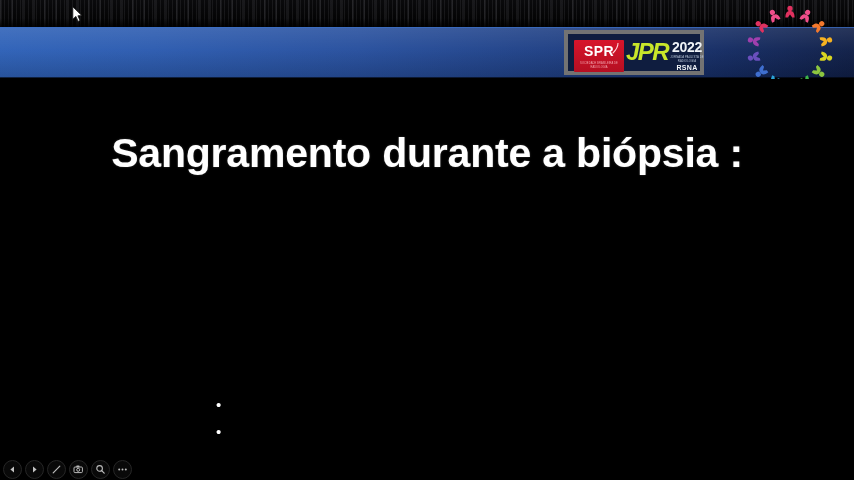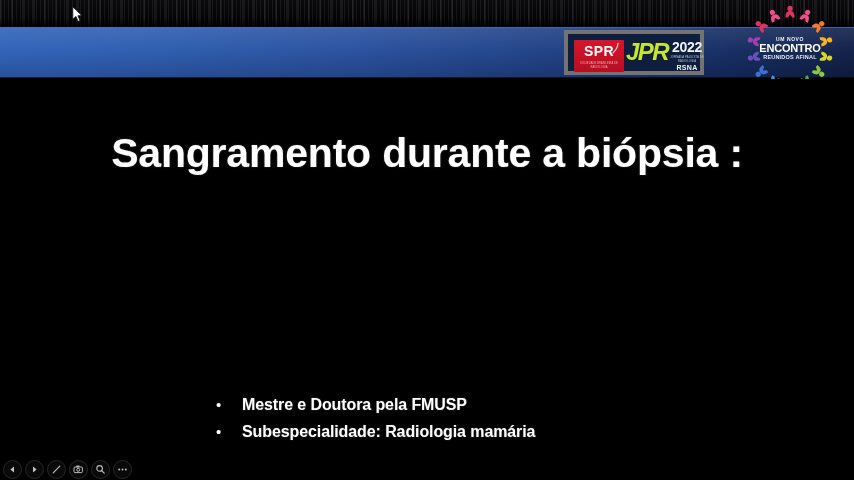--- a/index.html
+++ b/index.html
@@ -163,42 +163,35 @@
           <g transform="translate(23.85,24.55) rotate(308.6)">
             <circle cx="0" cy="-4.6" r="2.6" fill="#e0315f"></circle>
             <path d="M-4.6 4.6 C-4.6 -0.6 -2.6 -1.9 0 -1.9 C2.6 -1.9 4.6 -0.6 4.6 4.6 L2.2 4.6 L0 1.4 L-2.2 4.6 Z" fill="#e0315f"></path>
           </g>
           <g transform="translate(36.38,14.57) rotate(334.3)">
             <circle cx="0" cy="-4.6" r="2.6" fill="#ef4e8a"></circle>
             <path d="M-4.6 4.6 C-4.6 -0.6 -2.6 -1.9 0 -1.9 C2.6 -1.9 4.6 -0.6 4.6 4.6 L2.2 4.6 L0 1.4 L-2.2 4.6 Z" fill="#ef4e8a"></path>
           </g>
         </g>
     </svg>
-    <div class="ring-txt">
-      <div class="l1">UM NOVO</div>
-      <div class="l2">ENCONTRO</div>
-      <div class="l3">REUNIDOS AFINAL</div>
-    </div>
   </div>
 
   <div class="slide">
 
     <div class="title">
       <span>Sangramento durante a biópsia :</span>
     </div>
 
 
     <div class="bullets">
       <div class="bullet">
         <span class="dot">•</span>
-        <span class="btxt">Mestre e Doutora pela FMUSP</span>
       </div>
       <div class="bullet">
         <span class="dot">•</span>
-        <span class="btxt">Subespecialidade: Radiologia mamária</span>
       </div>
     </div>
   </div>
 
   <div class="toolbar">
 
     <div class="ctl">
       <svg width="9" height="9" viewBox="0 0 9 9">
         <path d="M6 1.6 L2.4 4.5 L6 7.4 Z" fill="#d8d8d8"></path>
       </svg>

